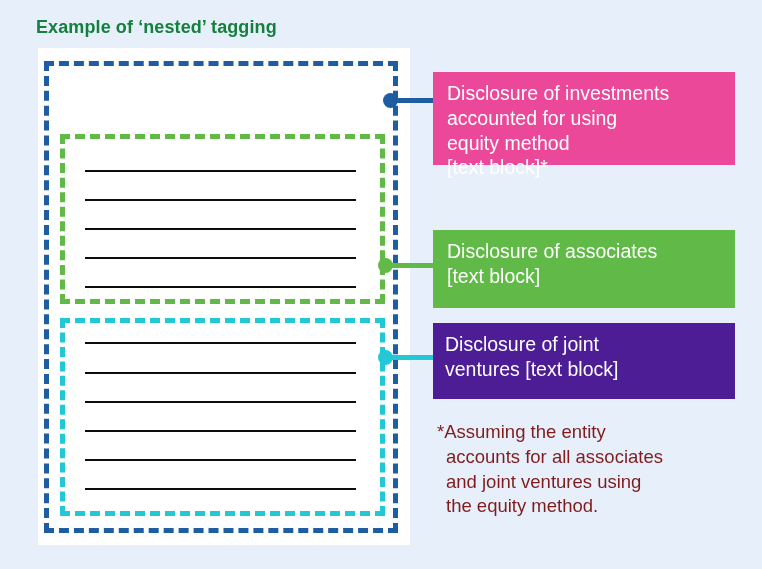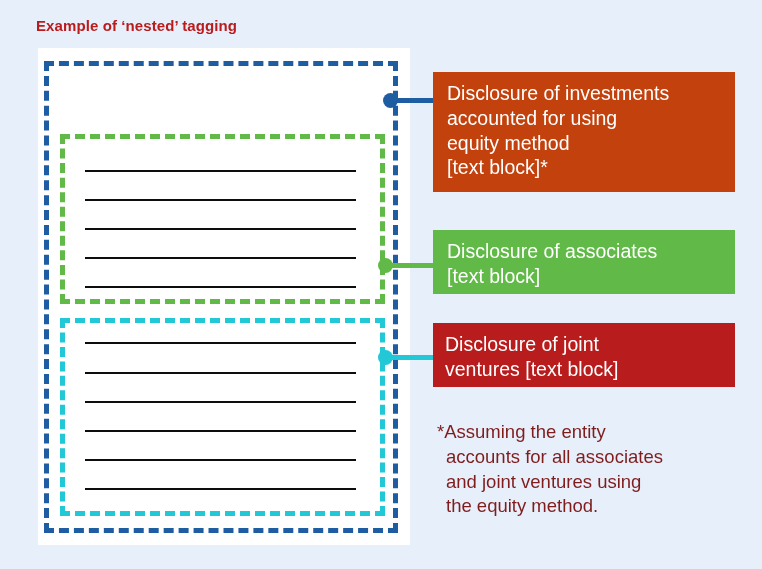--- a/index.html
+++ b/index.html
@@ -20,23 +20,23 @@
     left: 0; top: 0;
     width: 762px;
     height: 569px;
   }
 
   
   #page-title {
     position: absolute;
     left: 36px;
     top: 17px;
-    font-size: 15px;
+    font-size: 18px;
     font-weight: bold;
-    color: #b91c1c;
+    color: #15803d;
     letter-spacing: 0.1px;
     white-space: nowrap;
   }
 
   
   #note-card {
     position: absolute;
     left: 38px;
     top: 48px;
     width: 372px;
@@ -151,32 +151,32 @@
     color: #ffffff;
     font-size: 19.5px;
     line-height: 1.27;
     padding: 9px 0 9px 14px;
     box-sizing: border-box;
     white-space: pre-line;
   }
 
   #callout-equity-method {
     top: 72px;
-    height: 120px;
-    background: #c2410c;
+    height: 93px;
+    background: #ec4899;
   }
   #callout-associates {
     top: 230px;
-    height: 64px;
+    height: 78px;
     background: #61ba47;
   }
   #callout-joint-ventures {
     top: 323px;
-    height: 64px;
-    background: #b91c1c;
+    height: 76px;
+    background: #4c1d95;
     padding-left: 12px;
   }
 
   
   #footnote {
     position: absolute;
     left: 437px;
     top: 420px;
     width: 290px;
     font-size: 18.5px;

